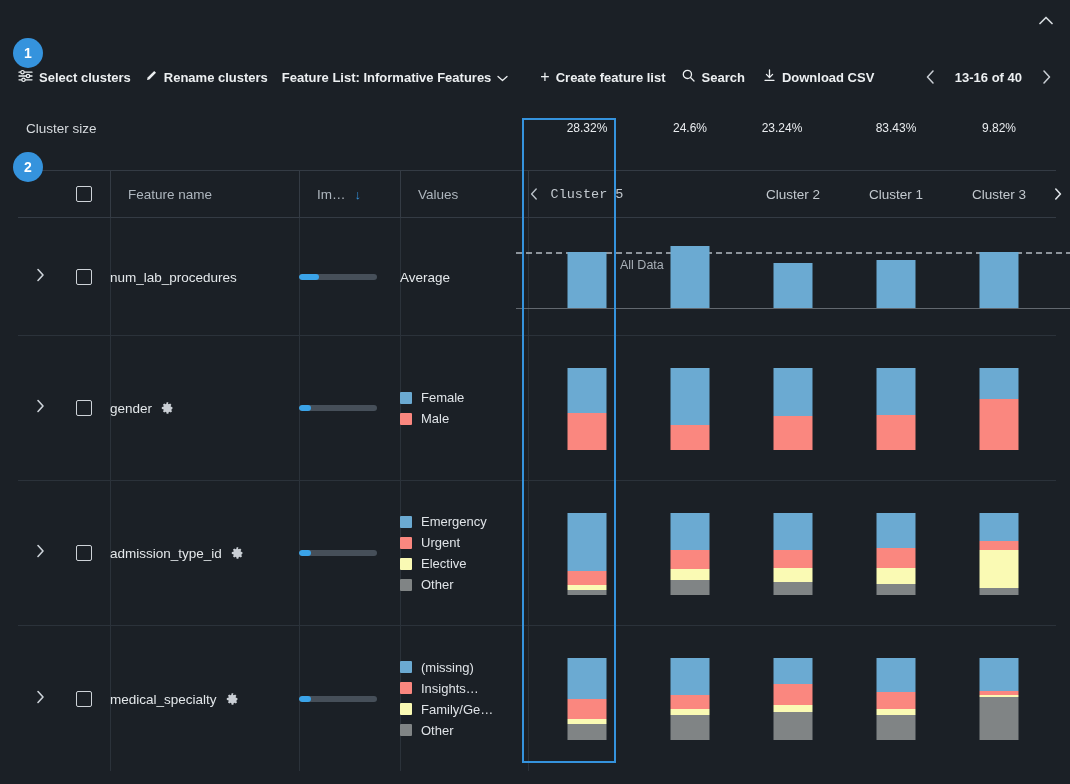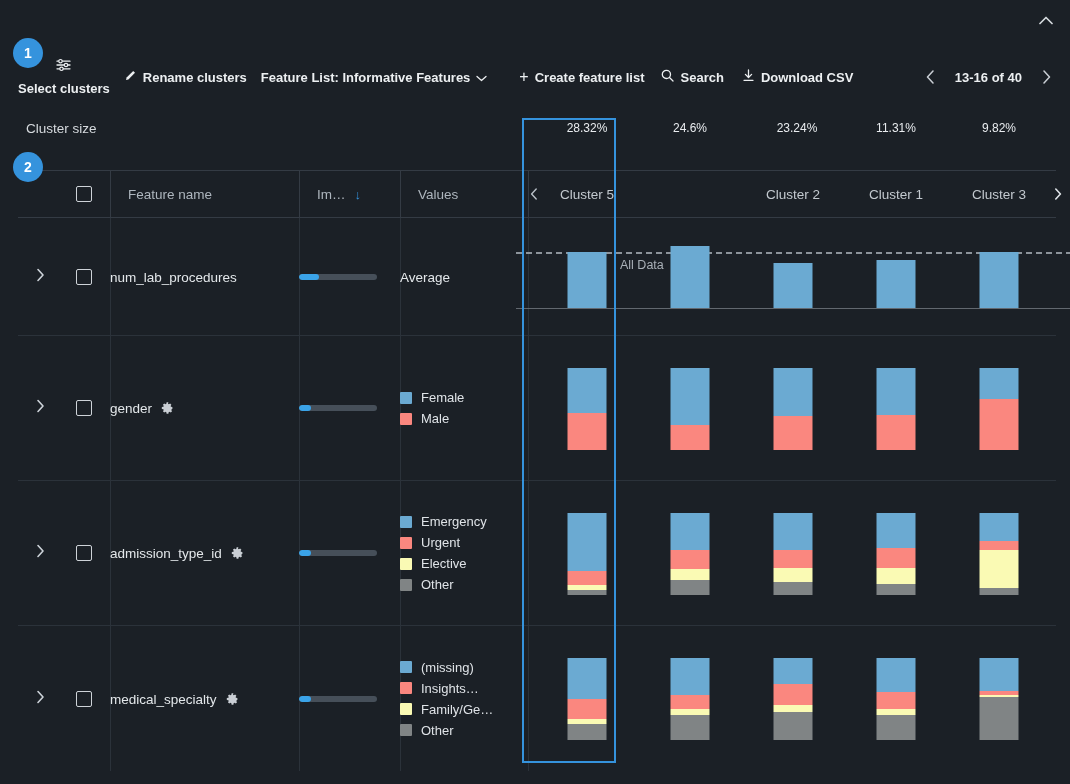--- a/index.html
+++ b/index.html
@@ -40,21 +40,21 @@
   
   .toolbar {
     position: absolute; left: 0; top: 60px; width: 1070px; height: 34px;
     display: flex; align-items: center;
   }
   .tb-item {
     display: flex; align-items: center; gap: 6px;
     font-size: 13px; font-weight: bold; color: #eceff1;
     cursor: pointer; white-space: nowrap;
   }
-  .tb-sel { margin-left: 18px; flex-direction: column; }
+  .tb-sel { margin-left: 18px; }
   .tb-ren { margin-left: 14px; }
   .tb-flist { margin-left: 14px; }
   .tb-create { margin-left: 32px; }
   .tb-search { margin-left: 16px; gap: 7px; }
   .tb-dl { margin-left: 18px; }
   .tb-plus { font-size: 16px; font-weight: normal; line-height: 1; }
 
   .pager {
     position: absolute; right: 10px; top: 62px;
     display: flex; align-items: center; gap: 0px;
@@ -278,22 +278,22 @@
         </svg>
     </div>
   </div>
 
   <div class="table">
 
     <div class="size-row" id="size-row">
       <div class="size-label">Cluster size</div>
     <div class="size-cell" style="left: 522px;">28.32%</div>
         <div class="size-cell" style="left: 625px;">24.6%</div>
-        <div class="size-cell" style="left: 732px;">23.24%</div>
-        <div class="size-cell" style="left: 831px;">11.31%</div>
+        <div class="size-cell" style="left: 717px;">23.24%</div>
+        <div class="size-cell" style="left: 831px;">83.43%</div>
         <div class="size-cell" style="left: 934px;">9.82%</div>
       </div>
 
     <div class="hdr-row" id="hdr-row">
       <div class="hdr-cell" style="left:58px;">
         <div class="chk"></div>
       </div>
       <div class="vline" style="left:92px;"></div>
       <div class="hdr-cell" style="left:110px;">Feature name</div>
       <div class="vline" style="left:281px;"></div>
@@ -302,21 +302,21 @@
         <span class="sort-arrow">↓</span>
       </div>
       <div class="vline" style="left:382px;"></div>
       <div class="hdr-cell" style="left:400px;">Values</div>
       <div class="vline" style="left:510px;"></div>
     <div class="clu-nav" style="left: 506px;">
           <svg width="8" height="12" viewBox="0 0 8 12">
             <path d="M6.2 1 L1.6 6 L6.2 11" fill="none" stroke="#b9c0c7" stroke-width="1.4" stroke-linecap="round" stroke-linejoin="round"></path>
           </svg>
         </div>
-        <div class="clu-hdr" style="left: 522px;">Cluster 5</div>
+        <div class="clu-hdr" style="left: 522px; font-family: Liberation Mono, monospace;">Cluster 5</div>
         <div class="clu-hdr" style="left: 728px;">Cluster 2</div>
         <div class="clu-hdr" style="left: 831px;">Cluster 1</div>
         <div class="clu-hdr" style="left: 934px;">Cluster 3</div>
         <div class="clu-nav" style="left: 1030px;">
           <svg width="8" height="12" viewBox="0 0 8 12">
             <path d="M1.8 1 L6.4 6 L1.8 11" fill="none" stroke="#dfe4e8" stroke-width="1.6" stroke-linecap="round" stroke-linejoin="round"></path>
           </svg>
         </div>
       </div>
 

